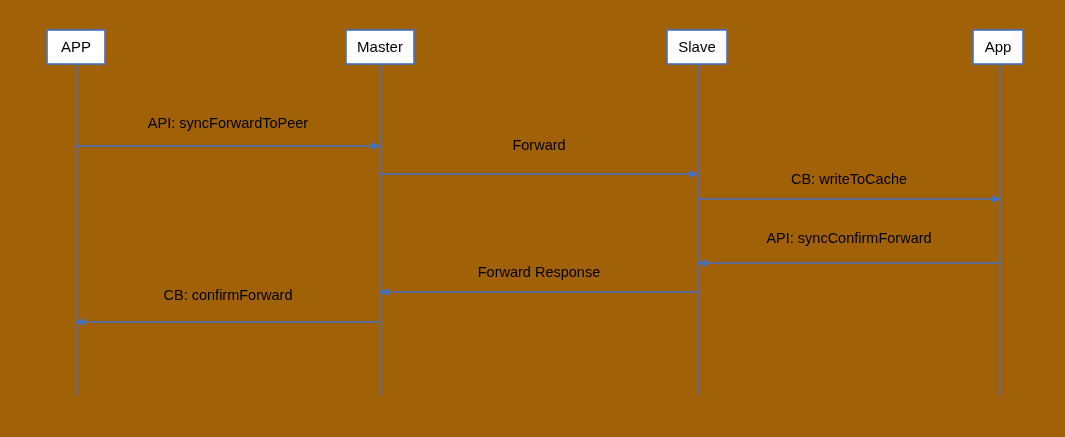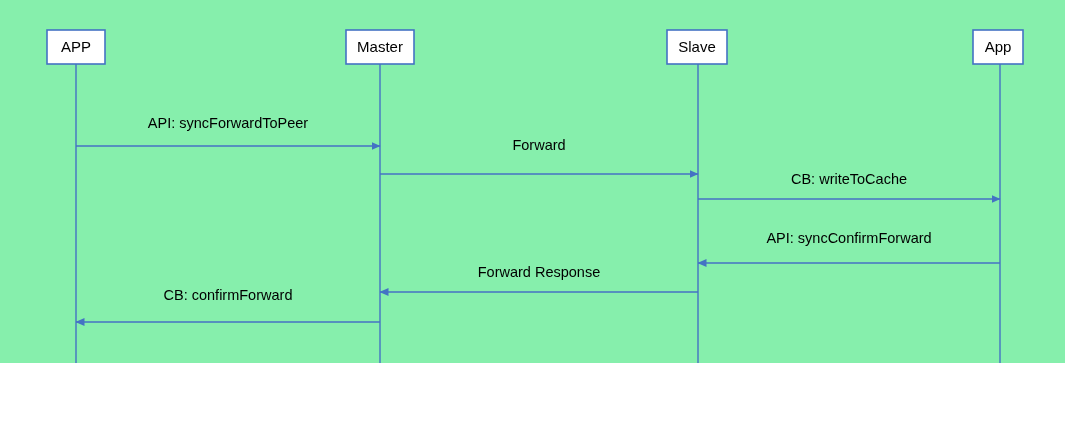--- a/index.html
+++ b/index.html
@@ -3,22 +3,22 @@
 <meta charset="utf-8">
 <style>
   html, body {
     margin: 0;
     padding: 0;
     background: #ffffff;
   }
   #canvas {
     position: relative;
     width: 1065px;
-    height: 363px;
-    background: #86efac;
+    height: 437px;
+    background: #a16207;
     font-family: "Liberation Sans", sans-serif;
     overflow: hidden;
   }
   #diagram-svg {
     position: absolute;
     left: 0;
     top: 0;
     width: 1065px;
     height: 437px;
   }

